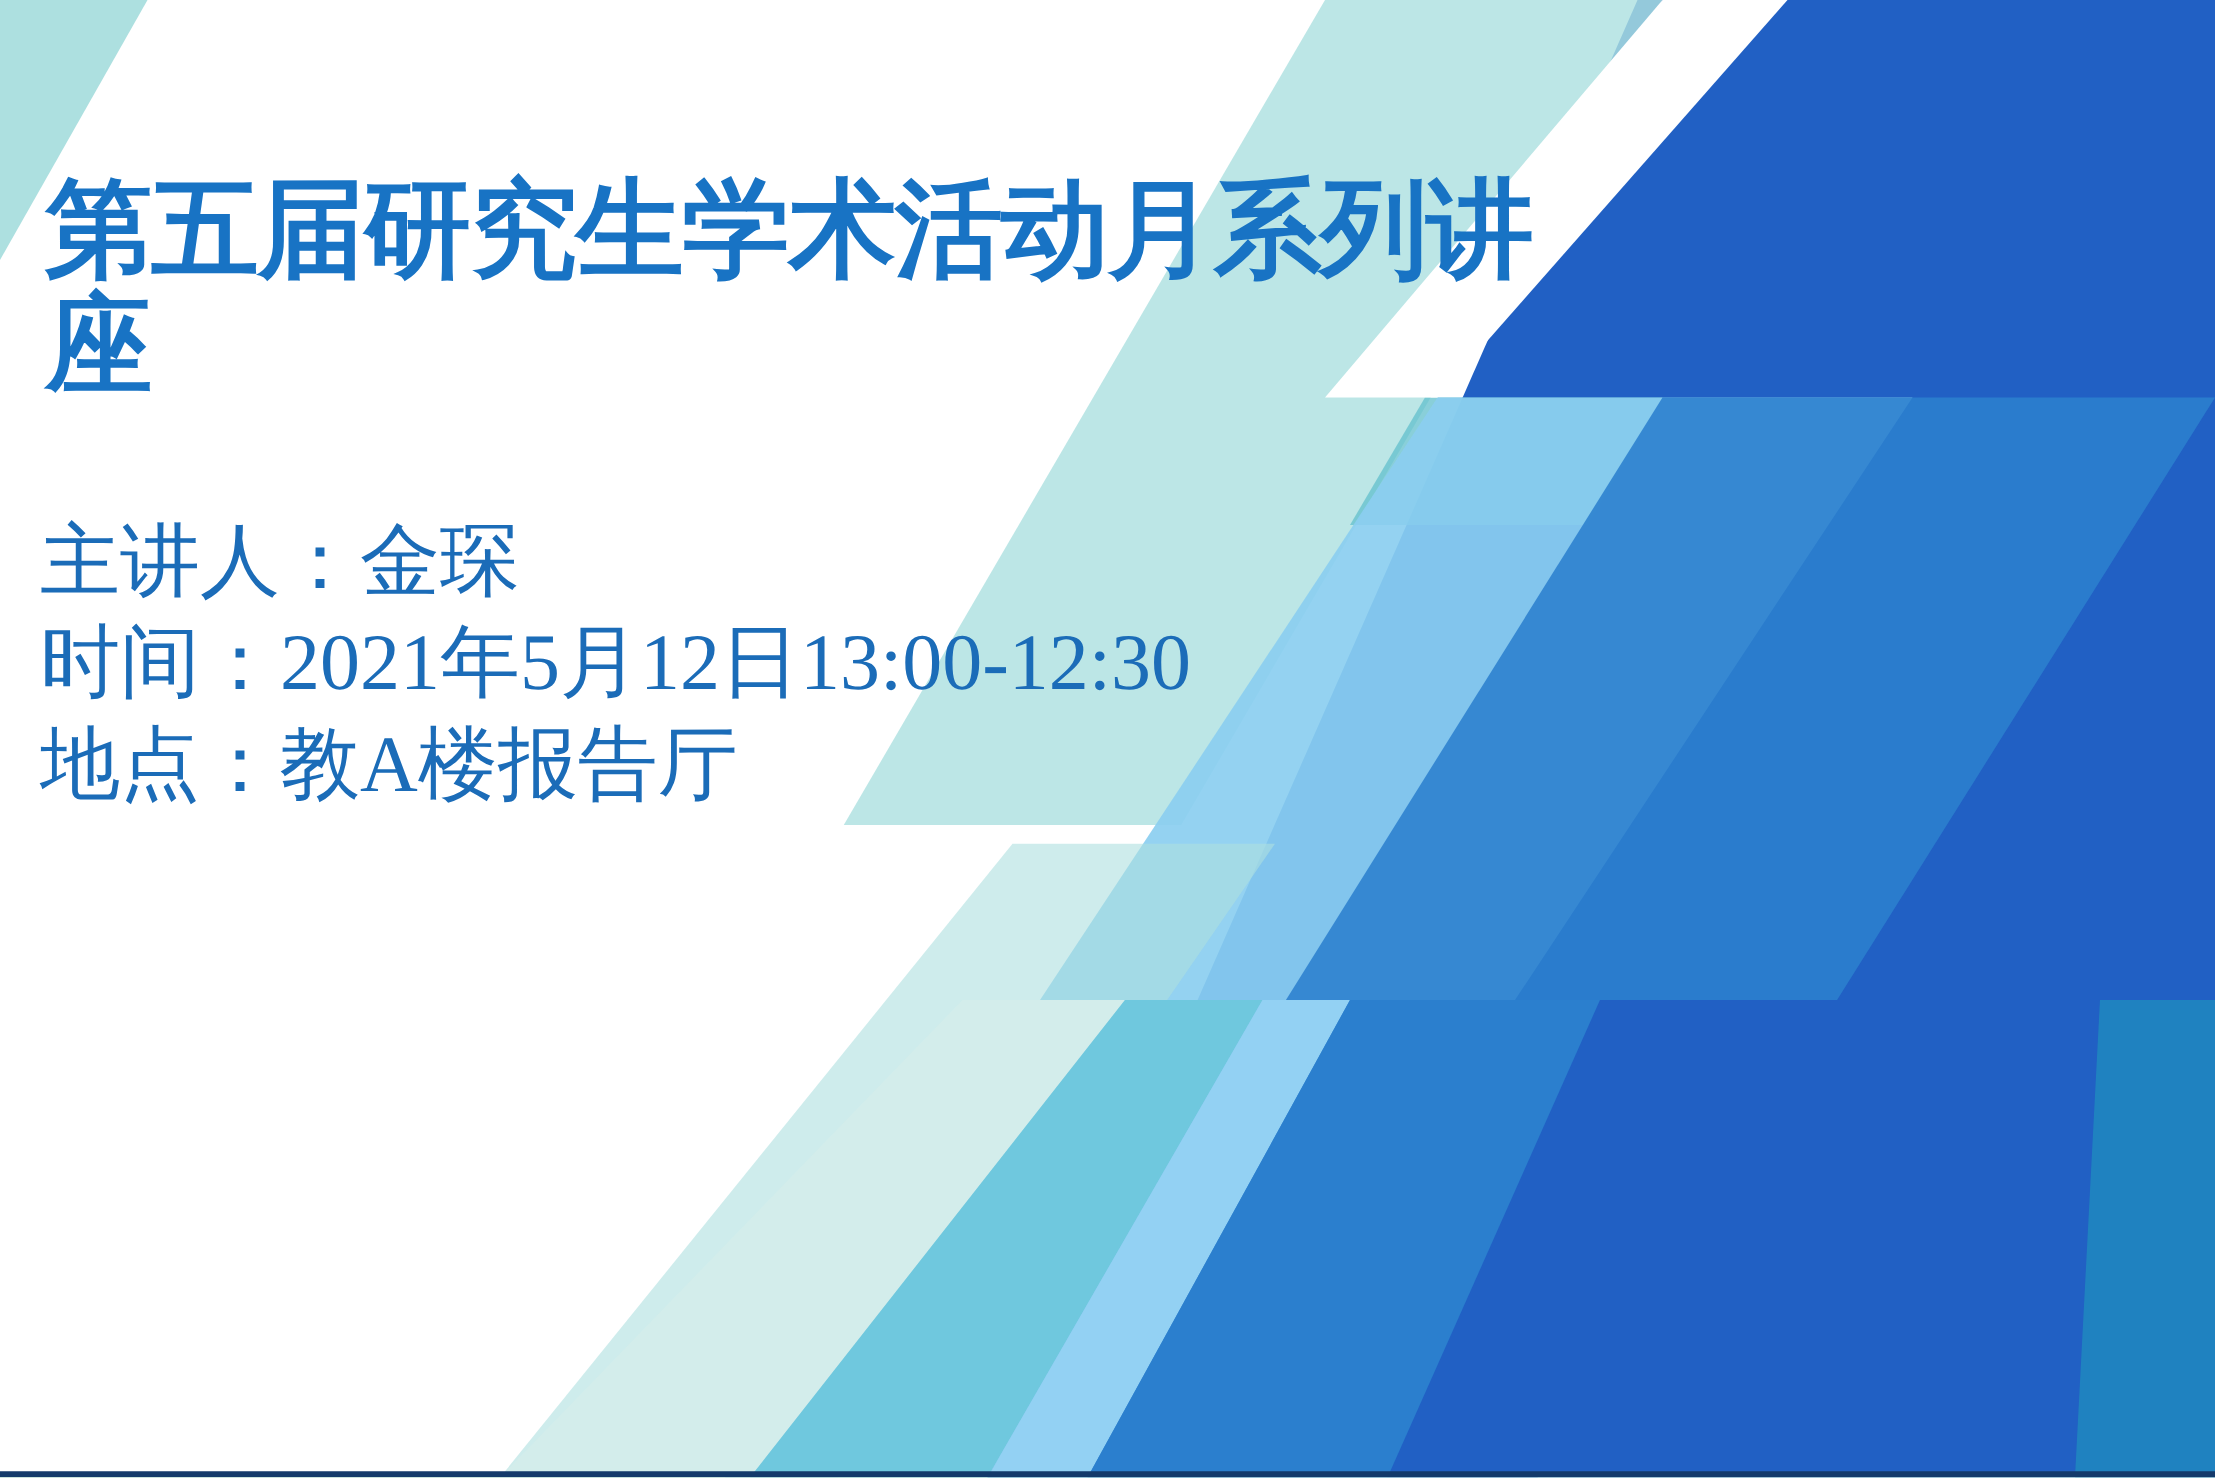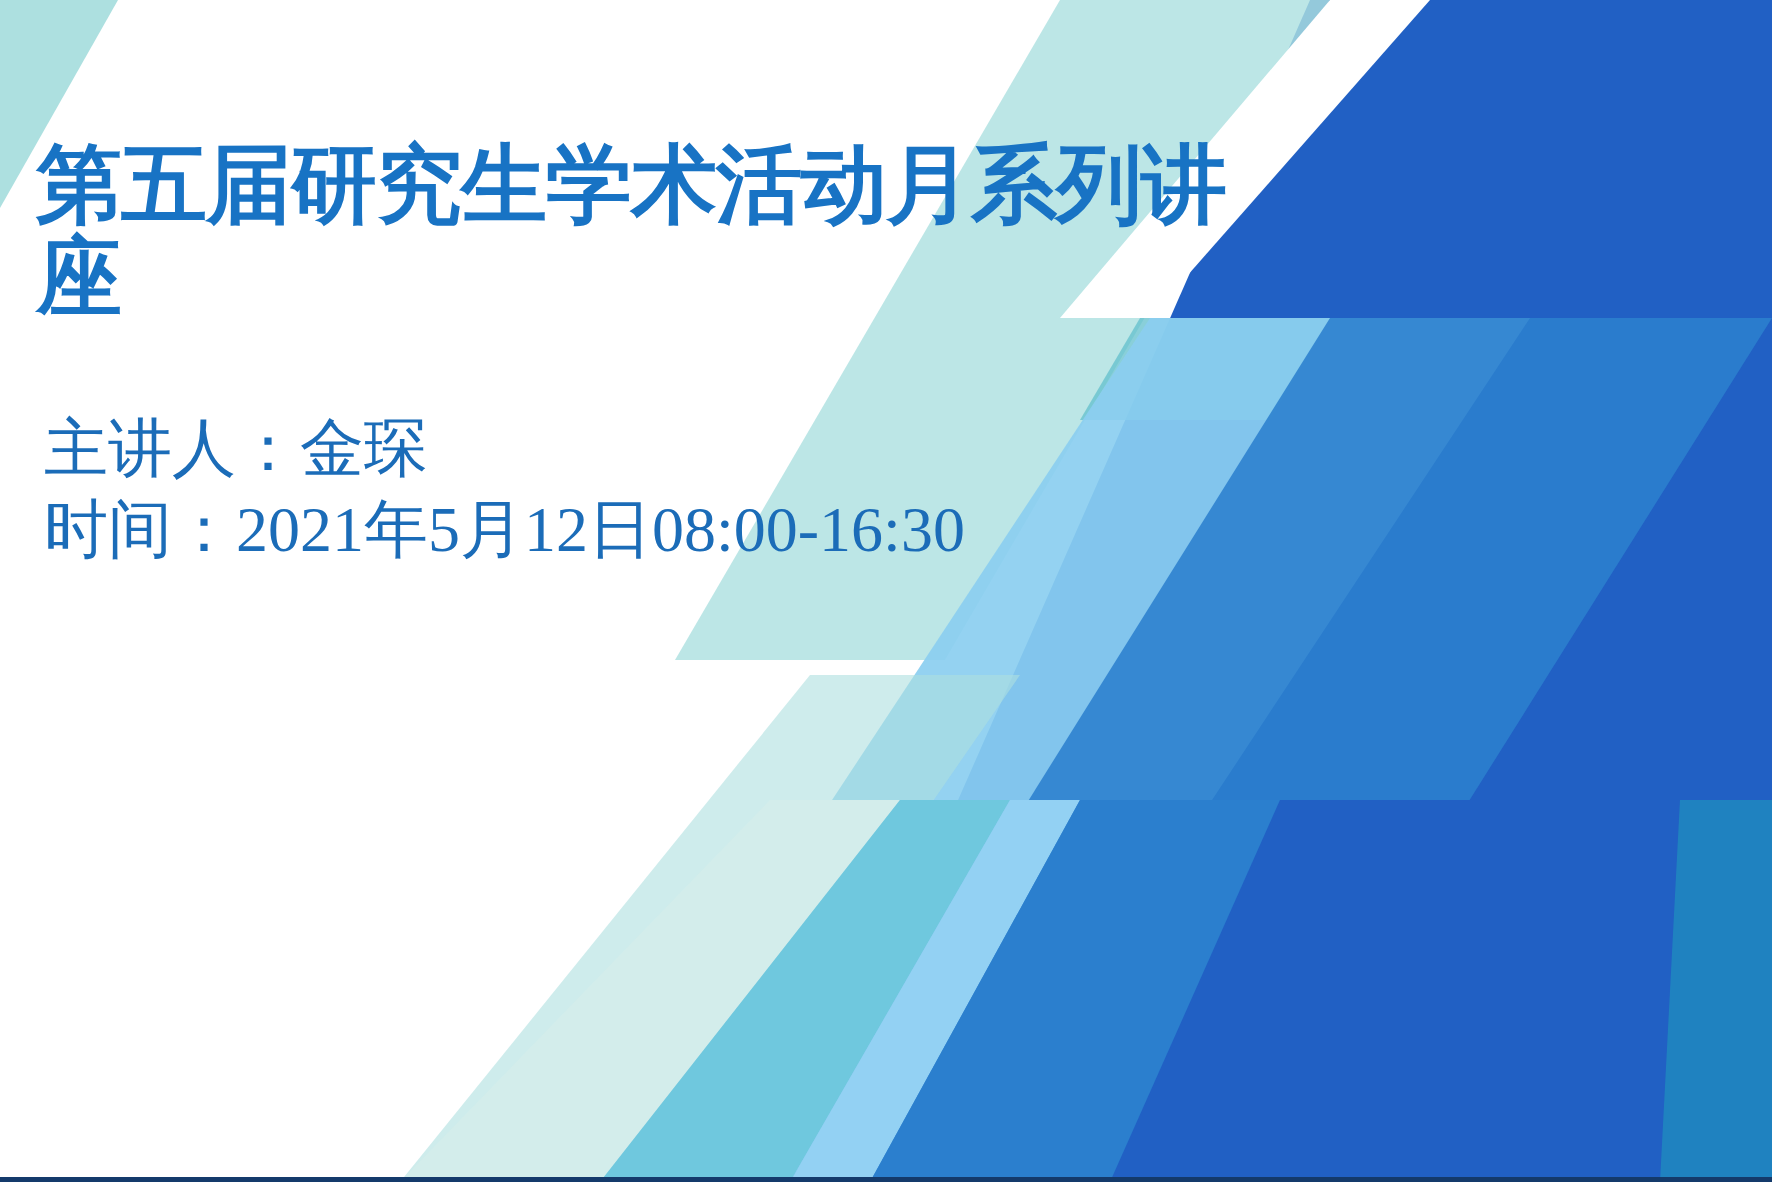--- a/index.html
+++ b/index.html
@@ -43,21 +43,21 @@
     font-weight: 700;
     font-size: 86px;
     line-height: 1.07;
     letter-spacing: -1px;
     color: #1873C4;
     white-space: pre-line;
   }
 
   .details {
     position: absolute;
-    left: 44px;
+    left: 32px;
     top: 408px;
     width: 1400px;
     font-family: "Liberation Serif", "DejaVu Serif", serif;
     font-size: 64px;
     line-height: 1.27;
     color: #1B6CB8;
   }
   .detail-line {
     display: block;
     white-space: pre;
@@ -116,18 +116,19 @@
 
     <polygon fill="#FFFFFF" points="1330,0 1430,0 1150,318 1060,318"></polygon>
   </svg>
 
   <div id="content">
 
     <div class="title">第五届研究生学术活动月系列讲座</div>
 
     <div class="details">
       <span class="detail-line">主讲人：金琛</span>
-      <span class="detail-line">时间：2021年5月12日08:00-16:30</span>
+      <span class="detail-line">时间：2021年5月12日13:00-12:30</span>
+      <span class="detail-line">地点：教A楼报告厅</span>
     </div>
   </div>
 
   <div class="bottom-rule"></div>
 </div>
 
 </body></html>

